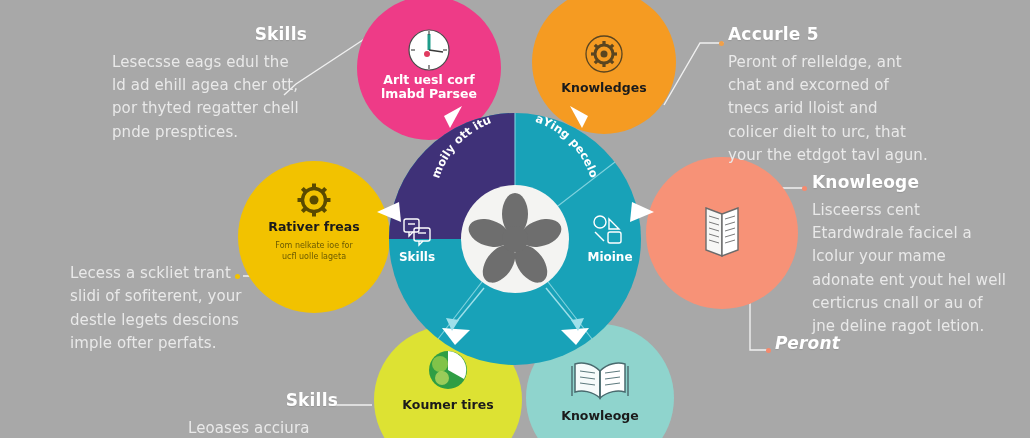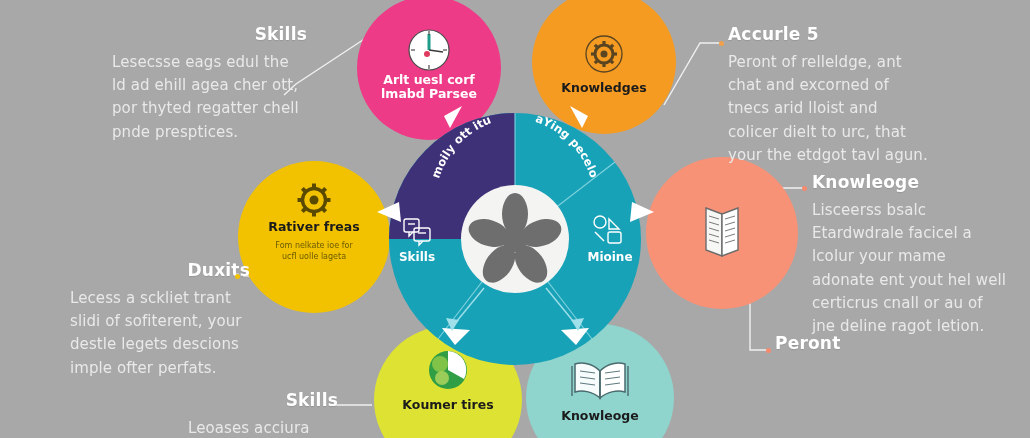--- a/index.html
+++ b/index.html
@@ -273,32 +273,31 @@
     <div class="c-body">Lesecsse eags edul the ld ad ehill agea cher ott, por thyted regatter chell pnde presptices.</div>
   </div>
 
   <div class="callout right" style="left:728px;top:26px;width:200px;">
     <div class="c-title">Accurle 5</div>
     <div class="c-body">Peront of relleldge, ant chat and excorned of tnecs arid lloist and colicer dielt to urc, that your the etdgot tavl agun.</div>
   </div>
   <span class="dot" style="left:719px;top:41px;"></span>
 
   <div class="callout left" style="left:70px;top:262px;width:180px;">
-    <div class="c-title">Duxits</div>
     <div class="c-body">Lecess a sckliet trant slidi of sofiterent, your destle legets descions imple ofter perfats.</div>
   </div>
   <span class="dot yellow" style="left:235px;top:274px;"></span>
 
   <div class="callout right" style="left:812px;top:174px;width:196px;">
     <div class="c-title">Knowleoge</div>
-    <div class="c-body">Lisceerss bsalc Etardwdrale facicel a lcolur your mame adonate ent yout hel well certicrus cnall or au of jne deline ragot letion.</div>
+    <div class="c-body">Lisceerss cent Etardwdrale facicel a lcolur your mame adonate ent yout hel well certicrus cnall or au of jne deline ragot letion.</div>
   </div>
   <span class="dot salmon" style="left:802px;top:186px;"></span>
 
-  <div class="callout right" style="left:775px;top:335px;width:210px;">
+  <div class="callout right" style="left:775px;top:335px;width:210px;font-style:italic;">
     <div class="c-title">Peront</div>
   </div>
   <span class="dot salmon" style="left:766px;top:348px;"></span>
 
   <div class="callout left" style="left:188px;top:392px;width:150px;">
     <div class="c-title">Skills</div>
     <div class="c-body">Leoases acciura elleoll on tno and oe proclers slane scatne</div>
   </div>
 
 </div>

